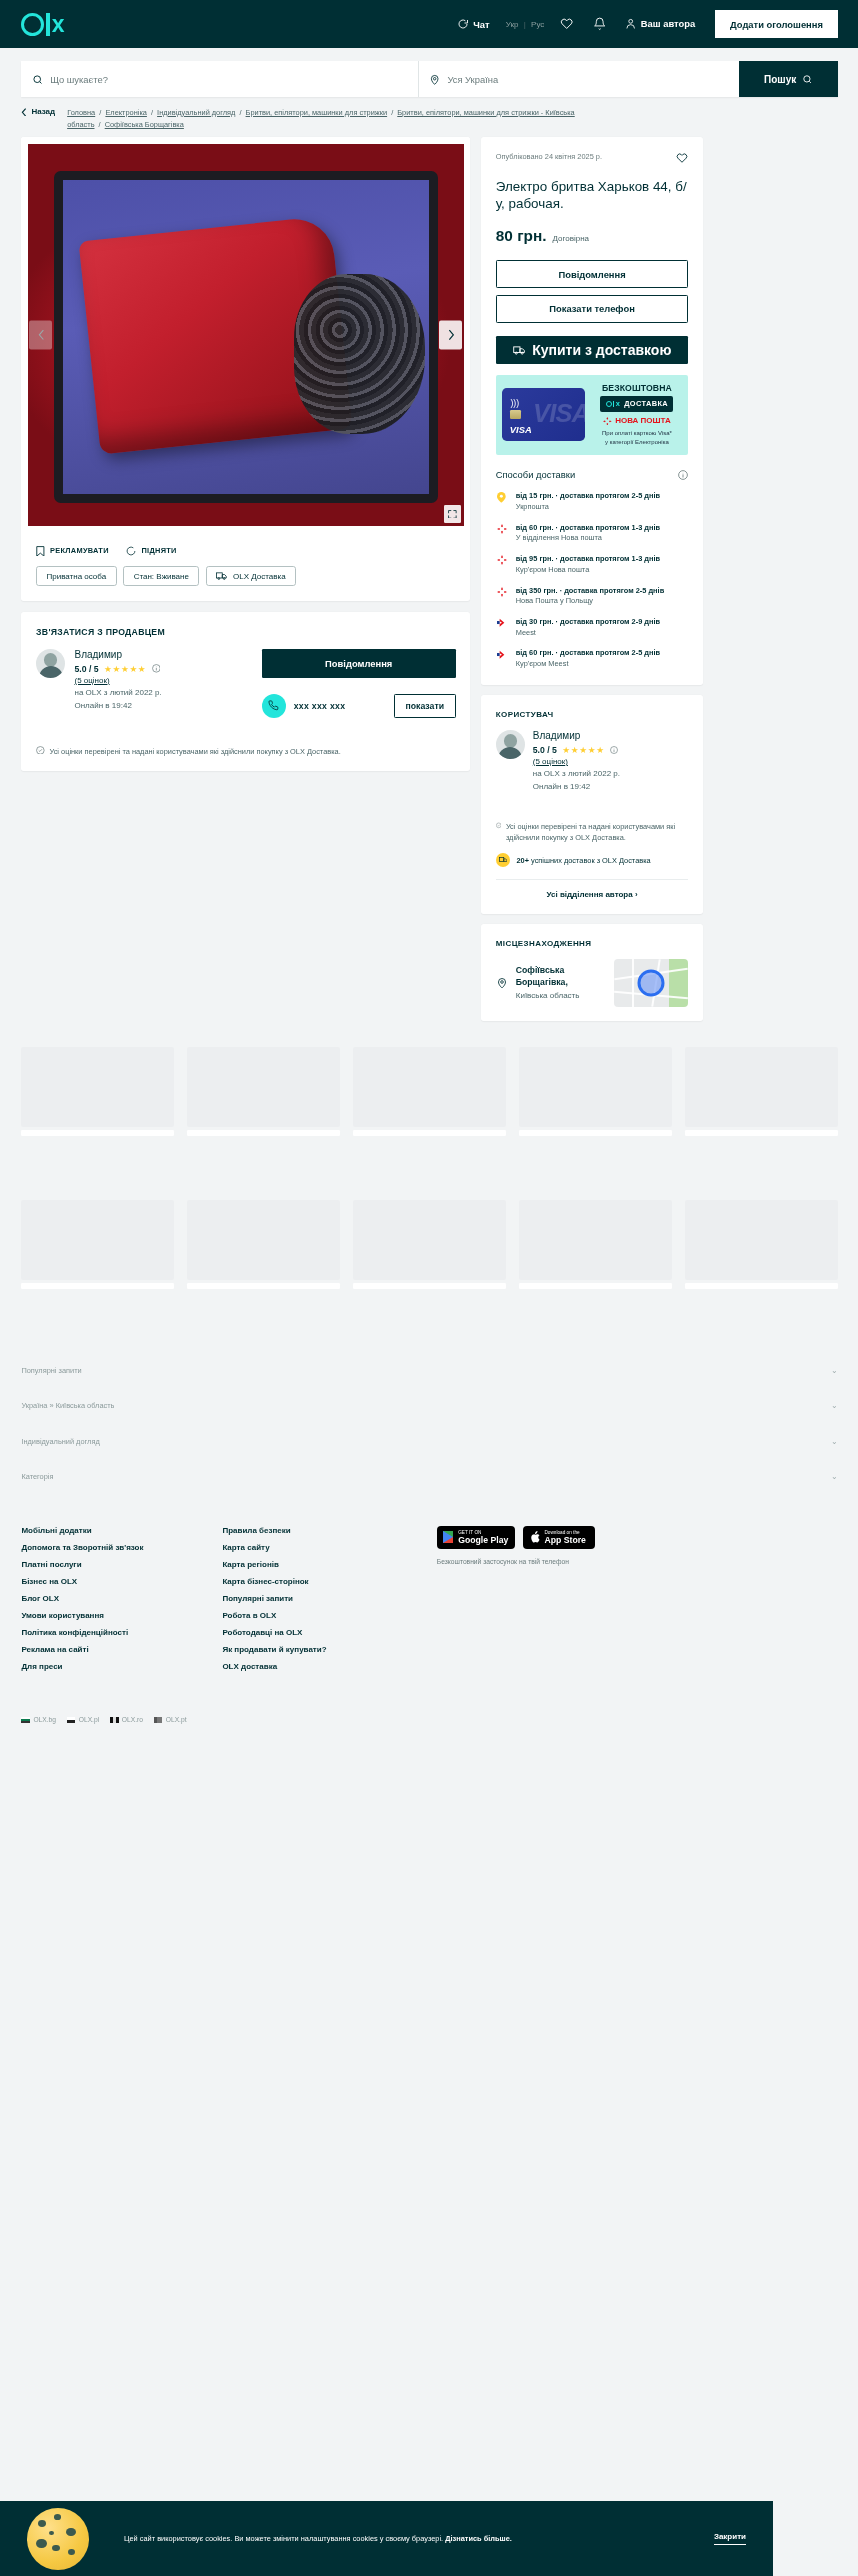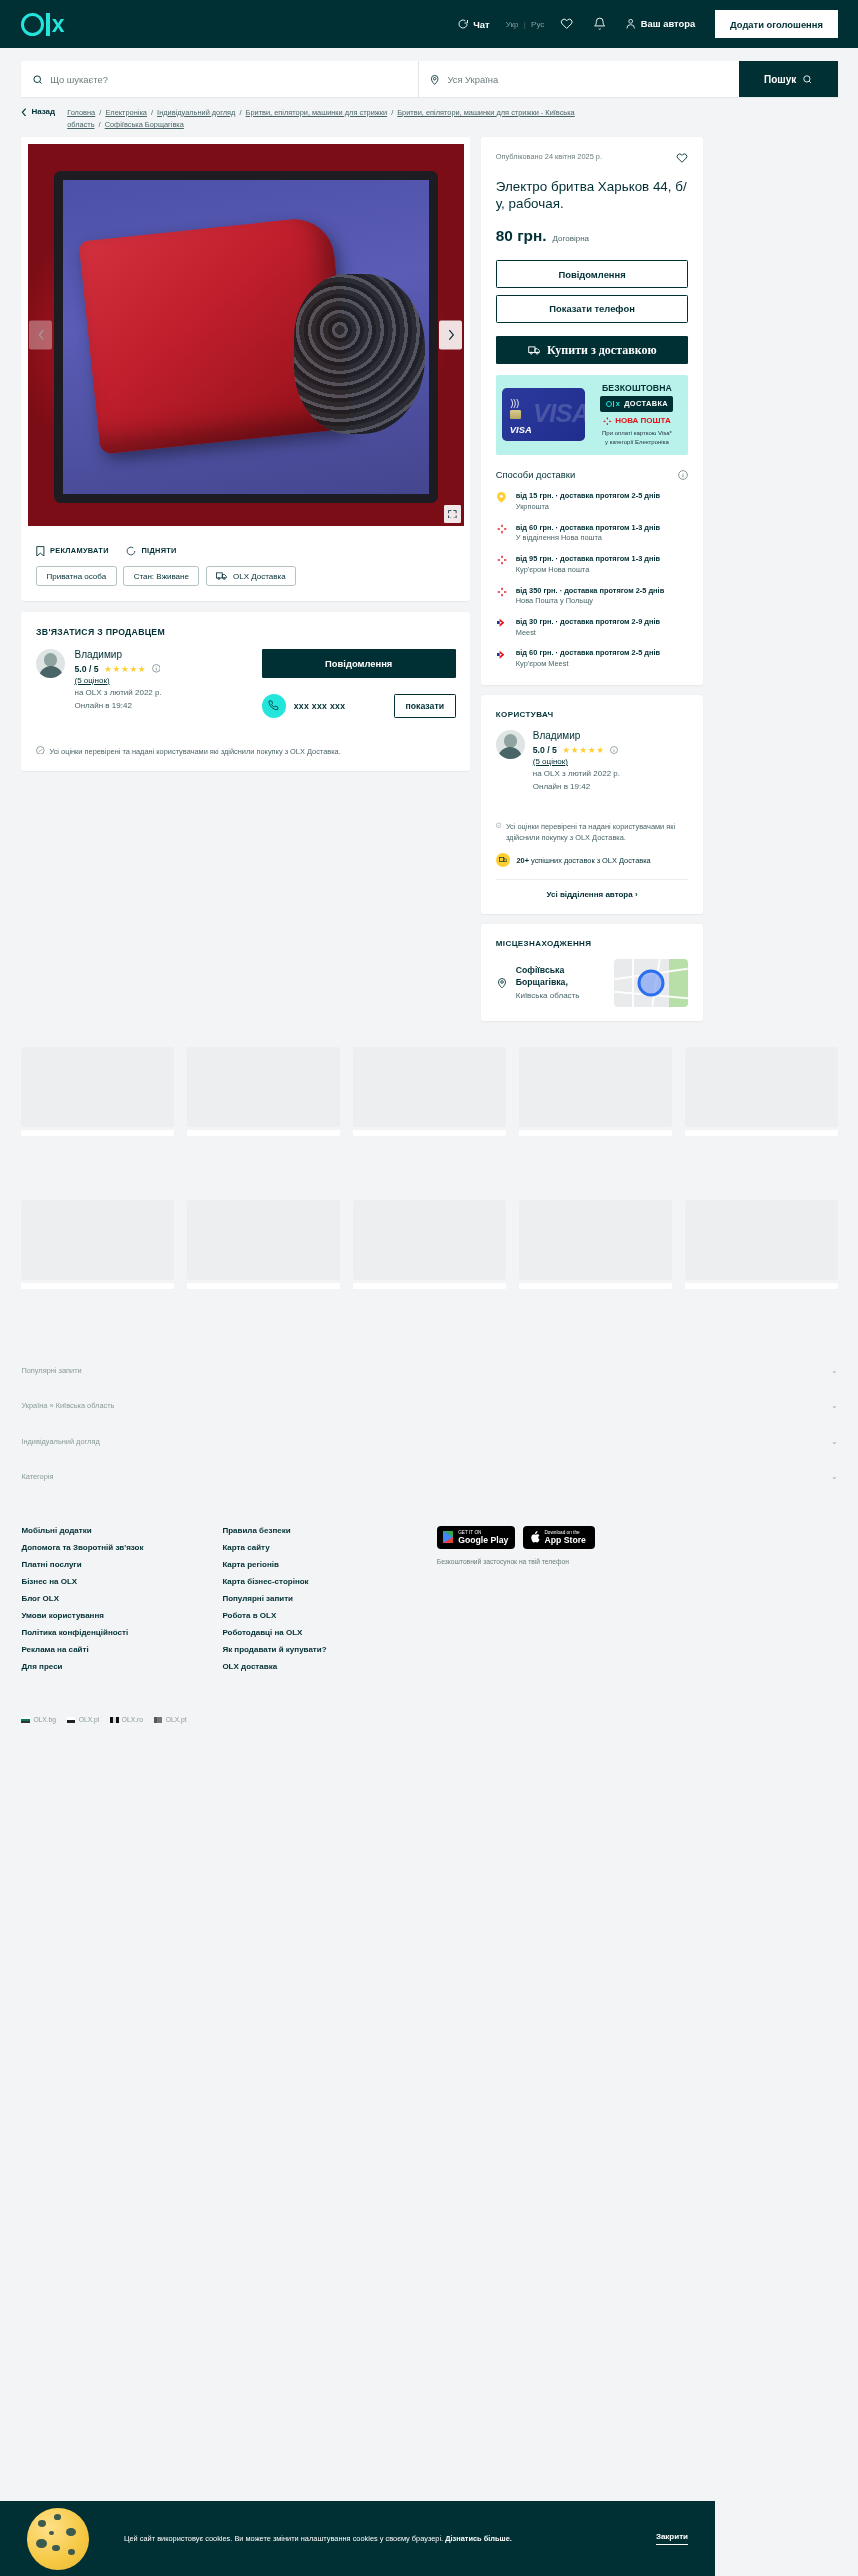--- a/index.html
+++ b/index.html
@@ -250,23 +250,23 @@
   .price-row { display: flex; align-items: baseline; gap: 6px; margin-bottom: 14.7px; }
   .price { font-size: 15.4px; font-weight: 700; }
   .price-note { font-size: 8px; color: #4a6568; text-align: center; }
   .btn-msg-outline {
     width: 100%; height: 28px; border: 0.7px solid #002f34;
     background: #fff; color: #002f34; font-size: 9.4px; font-weight: 700;
     cursor: pointer; border-radius: 1.3px; margin-bottom: 6.7px;
   }
   .btn-delivery {
     width: 100%; height: 28px; background: #002f34; color: #fff;
-    border: none; font-size: 12px; font-weight: 700; cursor: pointer;
+    border: none; font-size: 14px; font-weight: 700; cursor: pointer;
     border-radius: 1.3px; margin-top: 6.7px;
-    display: flex; align-items: center; justify-content: center; gap: 6.7px; font-family: Liberation Serif, serif;
+    display: flex; align-items: center; justify-content: center; gap: 6.7px;
   }
 
   
   .visa-banner {
     margin-top: 10.7px; background: #b9f2ea;
     display: flex; align-items: center; gap: 6.7px;
     padding: 8px 6.7px; border-radius: 2px;
   }
   .visa-card {
     width: 83px; height: 53px; border-radius: 4.7px; flex: 0 0 83px;
@@ -406,21 +406,21 @@
   .apps-note { font-size: 6.7px; color: #6b7c7d; }
   .intl-row {
     display: flex; gap: 10.7px; align-items: center;
     padding: 17.4px 21.4px 0; font-size: 6.7px; color: #8b9a9b;
   }
   .intl-item { display: flex; align-items: center; gap: 3.3px; cursor: pointer; }
   .flag { width: 8.7px; height: 6px; display: block; }
 
   
   .cookiebar {
-    position: absolute; left: 0; bottom: 0; width: 715px; height: 75px;
+    position: absolute; left: 0; bottom: 0; width: 773px; height: 75px;
     background: #002f34; display: flex; align-items: center;
     padding: 0 23px; overflow: hidden;
   }
   .cookie-img {
     width: 62px; height: 62px; border-radius: 50%;
     background: radial-gradient(circle at 35% 32%, #ffe08a 0%, #f5c842 60%, #e8b534 100%);
     position: relative; flex: 0 0 62px; margin-left: 4px;
   }
   .chip-d { position: absolute; border-radius: 50%; background: #3c5a4e; }
   .cookie-text {

